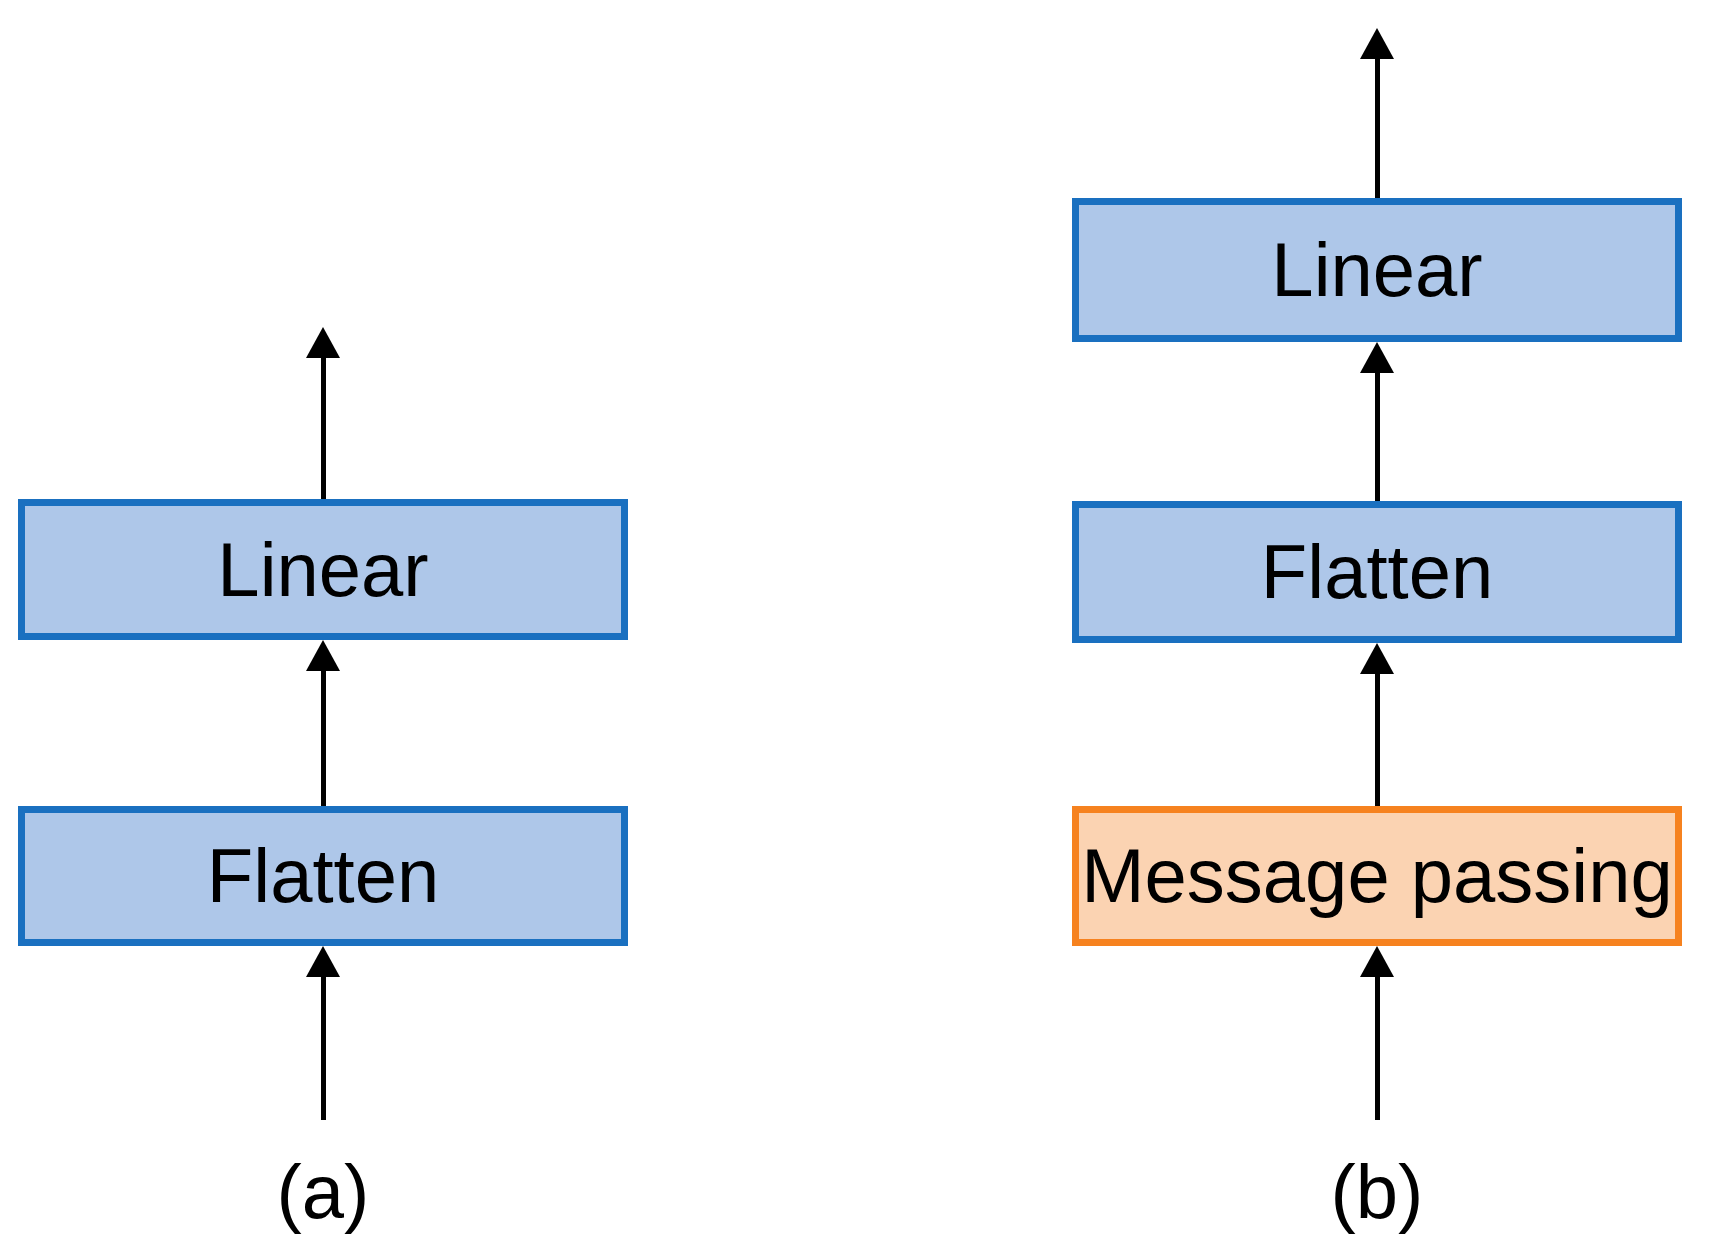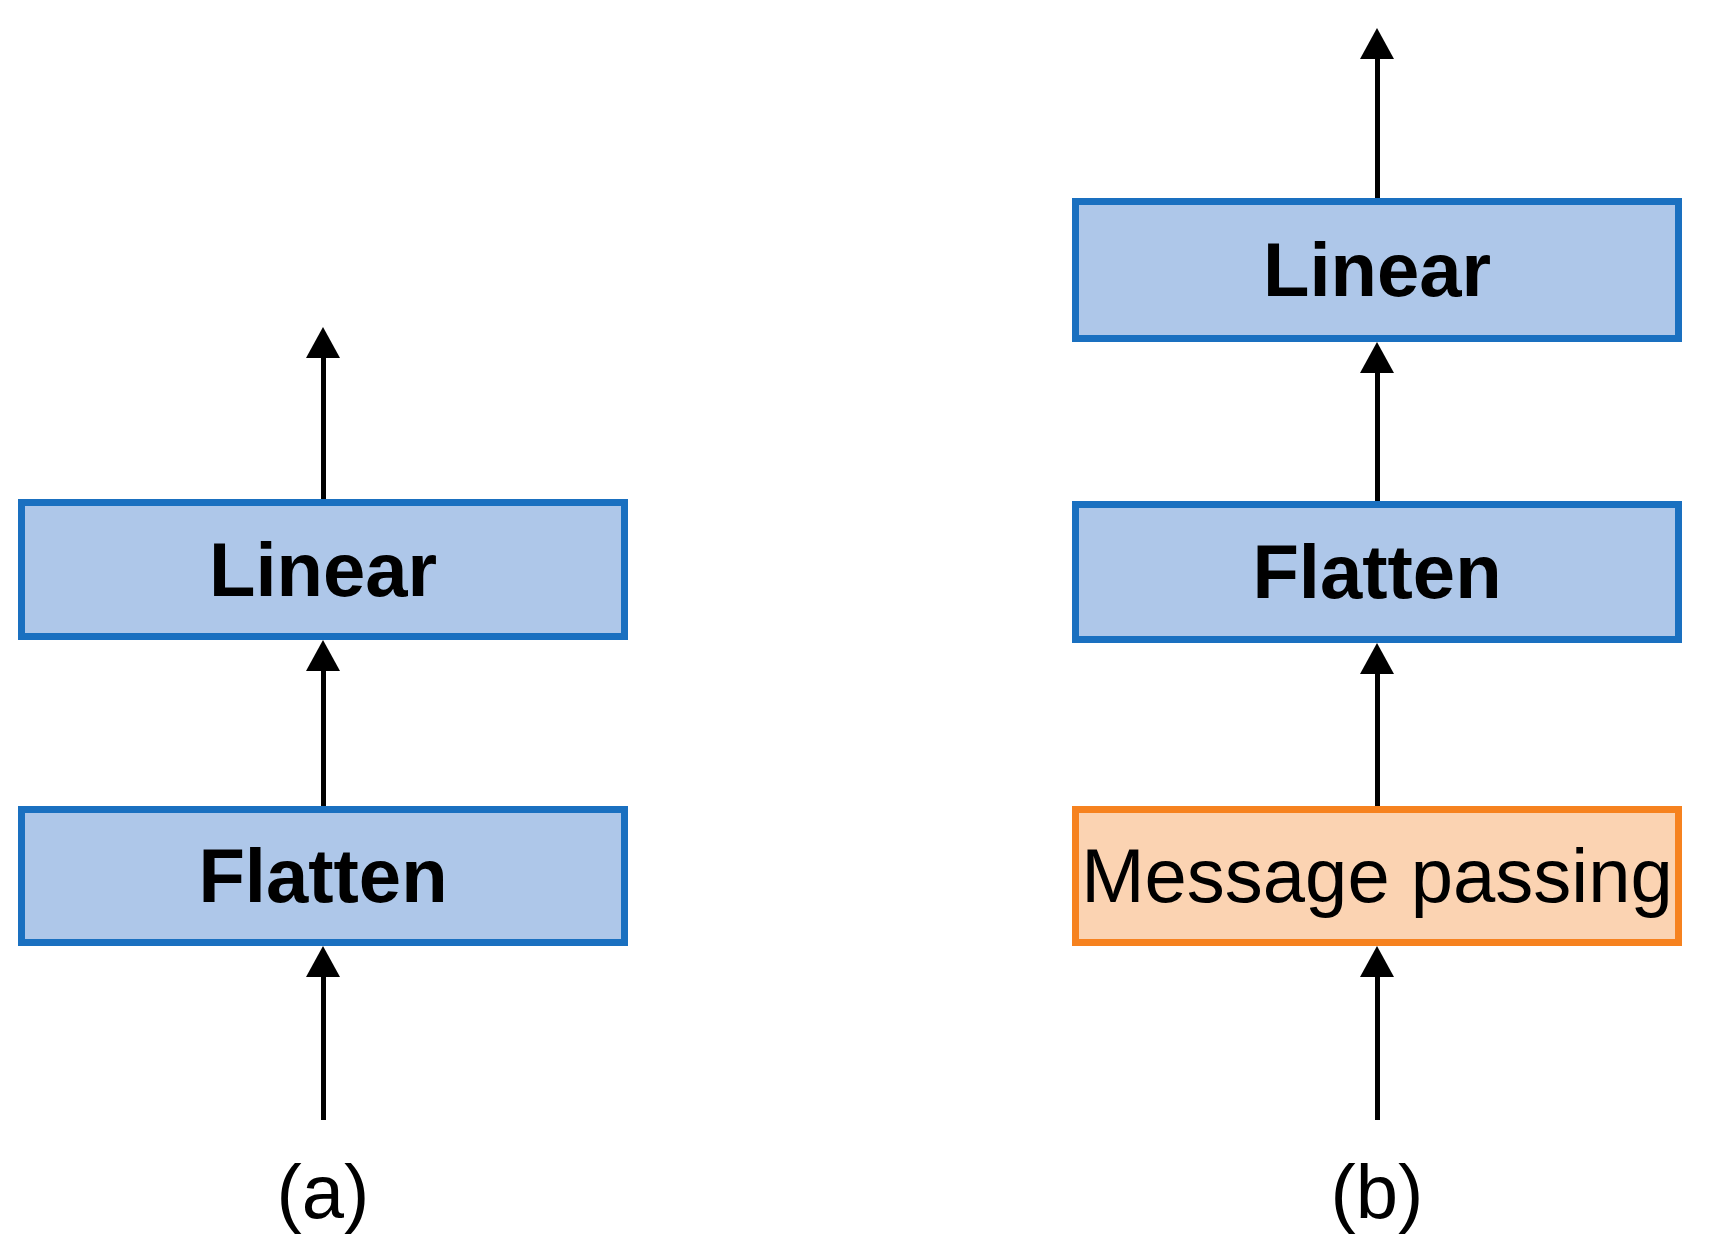--- a/index.html
+++ b/index.html
@@ -22,21 +22,20 @@
     display: flex;
     align-items: center;
     justify-content: center;
     font-size: 76px;
     line-height: 1;
     white-space: nowrap;
   }
   .box.blue {
     background: var(--blue-box-fill, #aec7e9);
     border: 7px solid var(--blue-box-border, #1a70c0);
-    font-weight: bold;
   }
   .box.orange {
     background: var(--orange-box-fill, #fbd3b2);
     border: 7px solid var(--orange-box-border, #f6821f);
   }
   .shaft {
     position: absolute;
     width: 5px;
     background: var(--arrow-color, #000000);
   }

